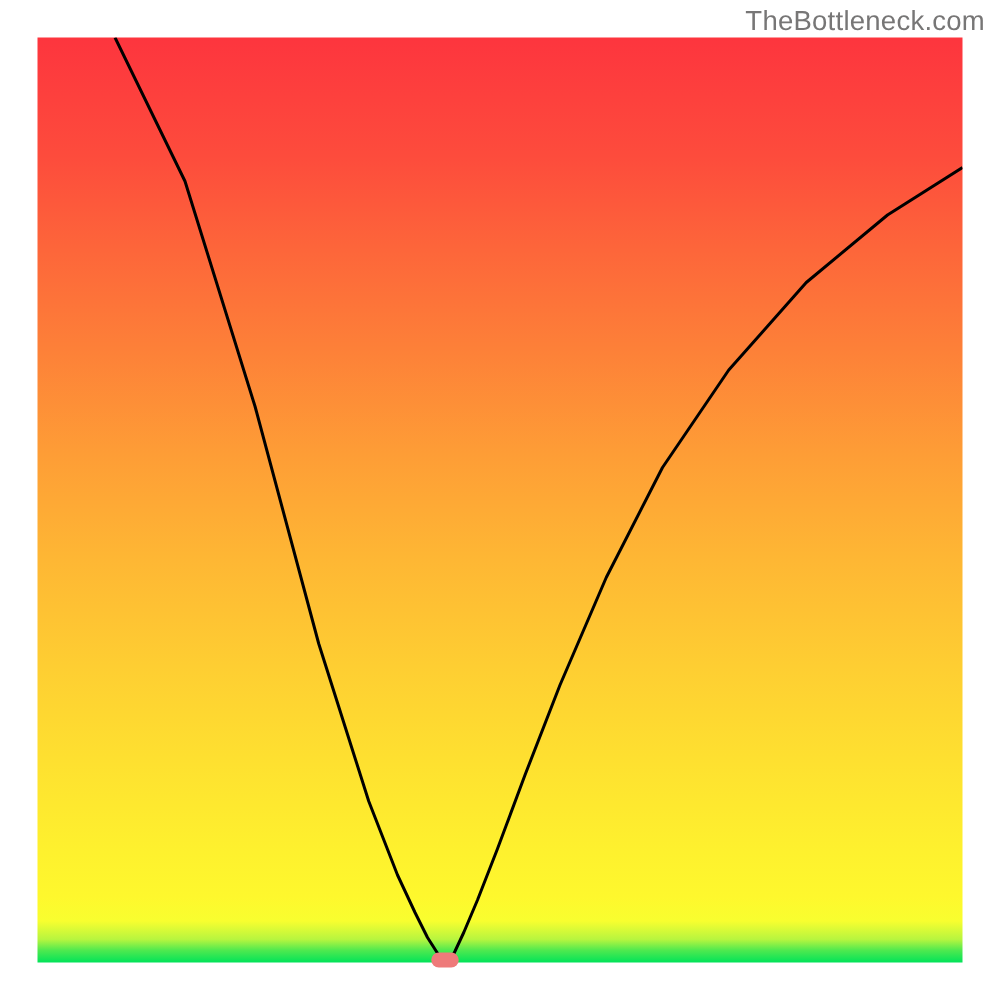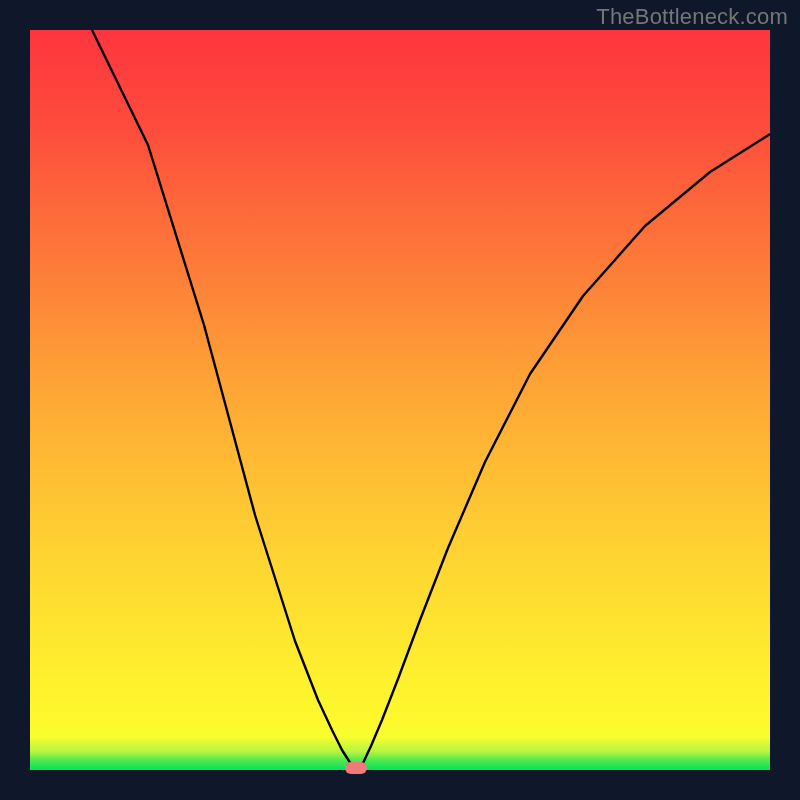--- a/index.html
+++ b/index.html
@@ -8,21 +8,21 @@
     width: 800px;
     height: 800px;
     background: #000;
     overflow: hidden;
     font-family: Arial, Helvetica, sans-serif;
   }
   .frame {
     position: relative;
     width: 800px;
     height: 800px;
-    background: #0f172a;
+    background: #ffffff;
   }
   .plot-area {
     position: absolute;
     left: 30px;
     top: 30px;
     width: 740px;
     height: 740px;
     
     background: linear-gradient(
       to top,

